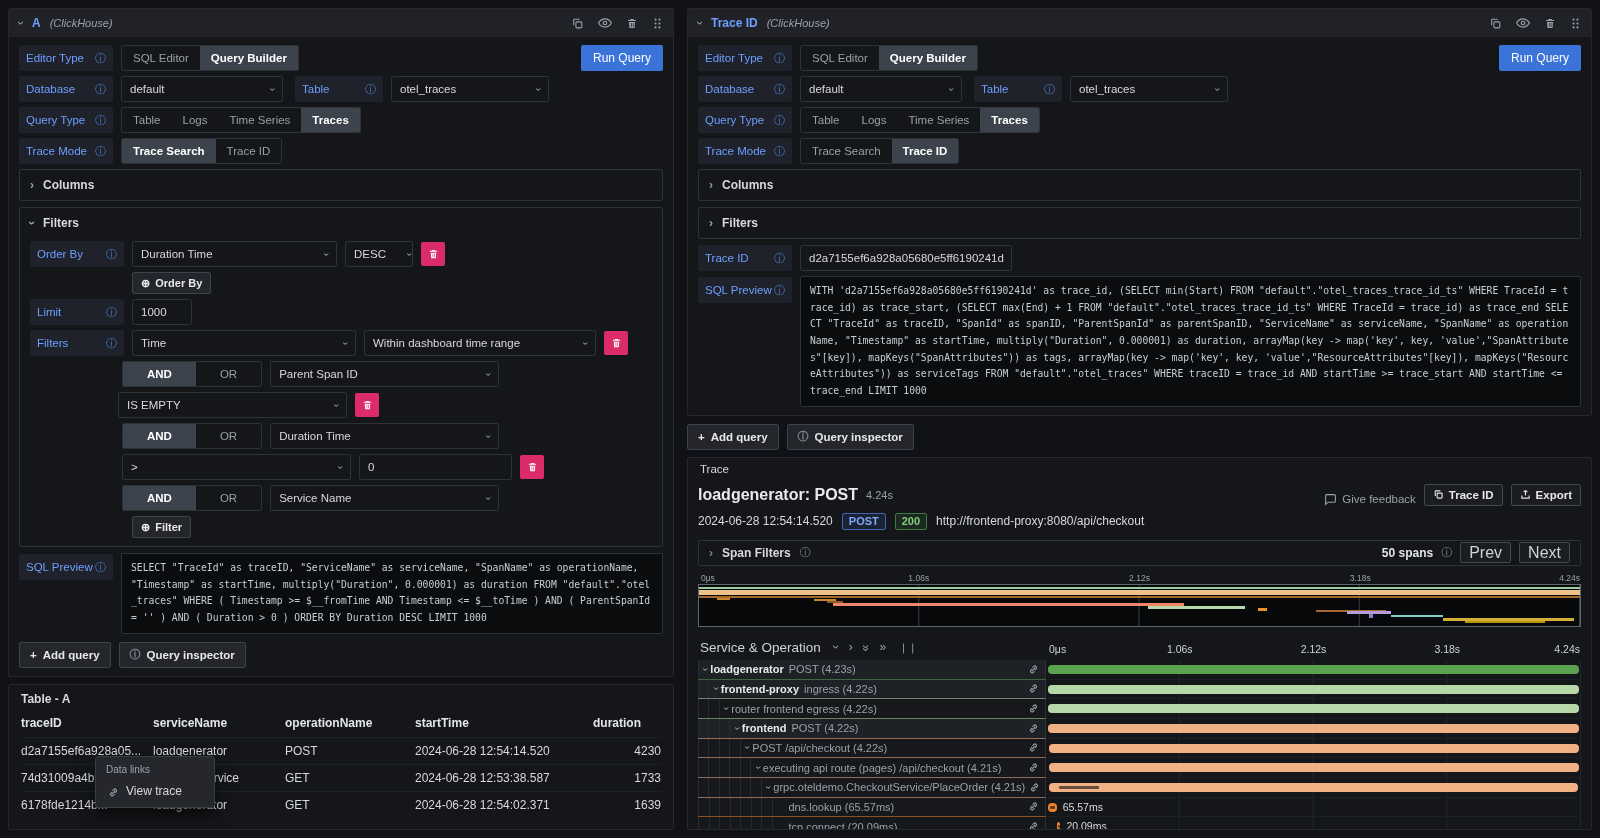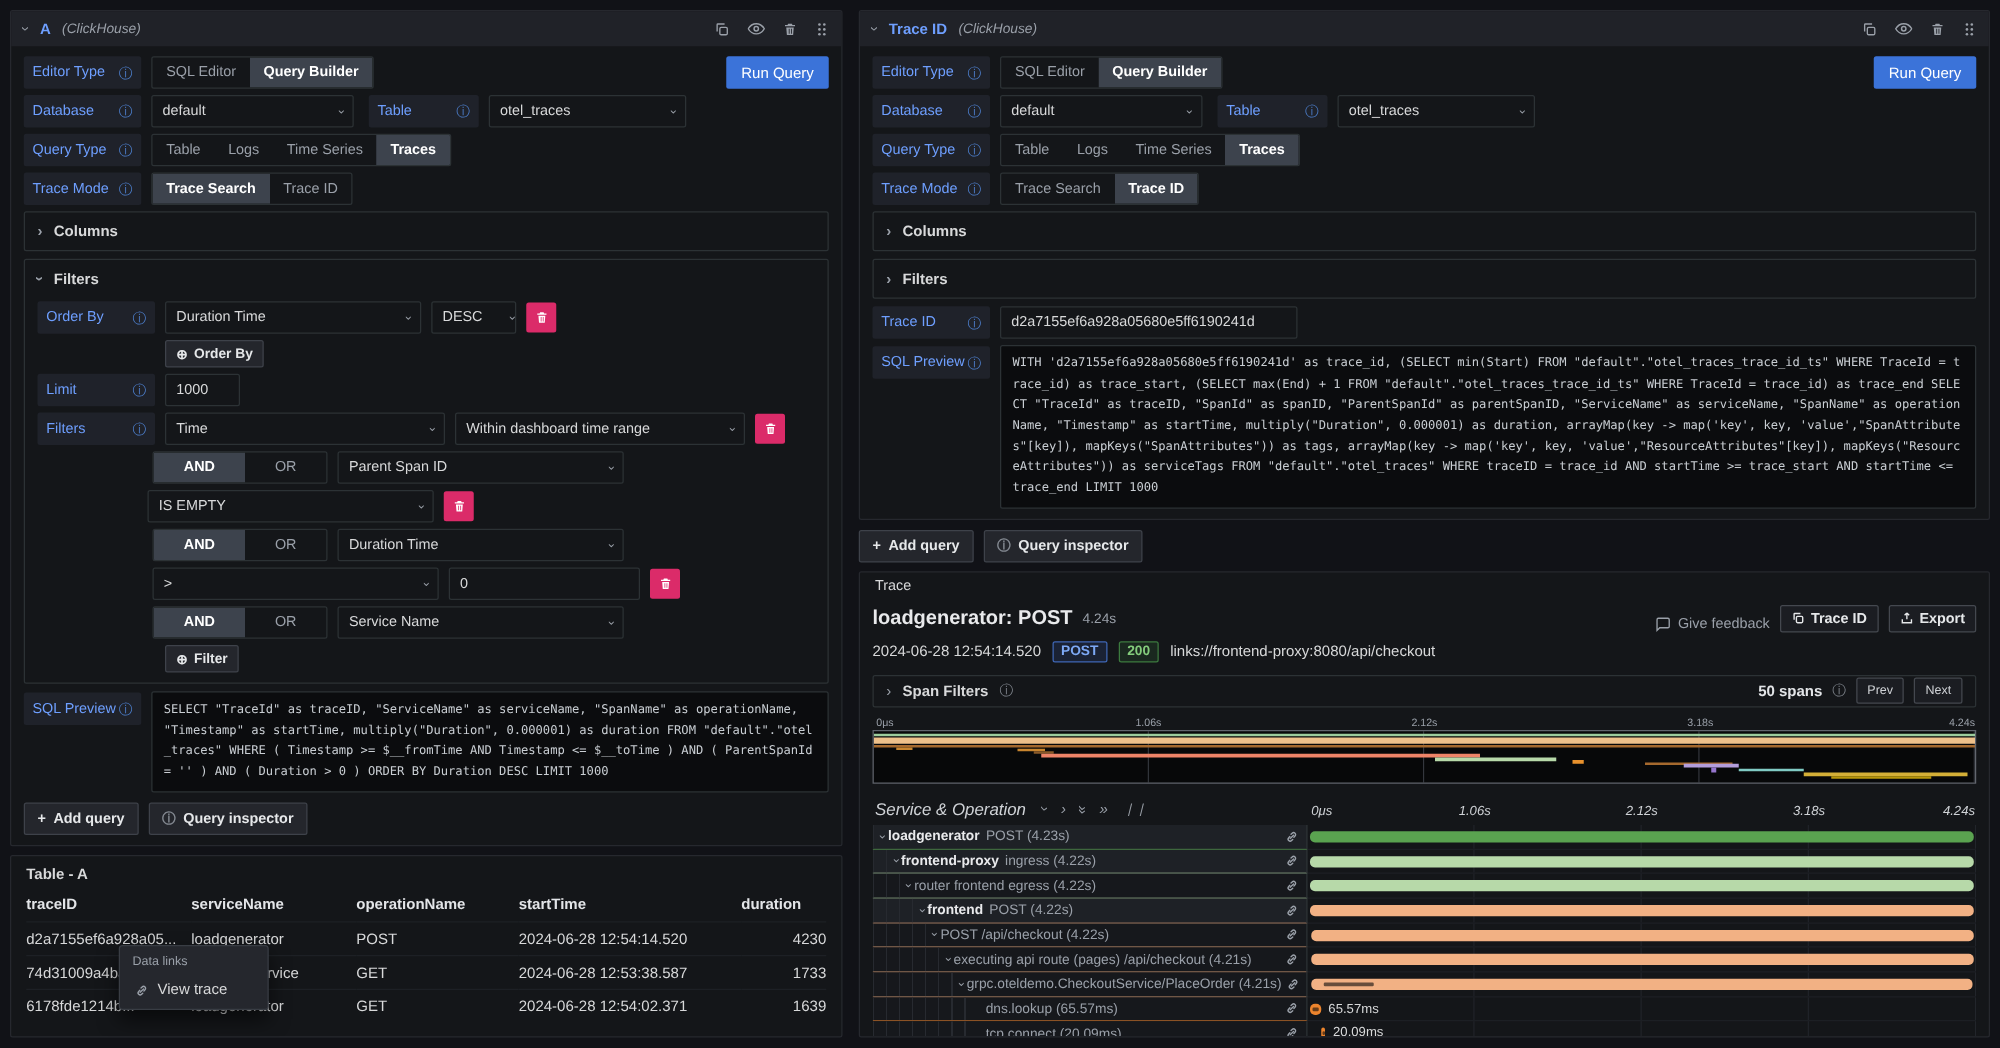--- a/index.html
+++ b/index.html
@@ -66,28 +66,28 @@
 .ghost-btn { color:#9aa0a9; font-size:11.5px; display:flex; gap:5px; align-items:center; cursor:pointer; }
 .sm-btn { border:1px solid #44484f; background:#1b1d22; border-radius:2px; height:22px; padding:0 8px; font-size:11.5px; font-weight:600; display:flex; align-items:center; gap:5px; color:#e6e8ea; cursor:pointer; }
 .trace-sub { display:flex; align-items:center; gap:9px; margin-top:7px; font-size:12px; }
 .badge { border-radius:2px; padding:1px 6px 2px; font-size:11px; font-weight:700; }
 .badge-blue { color:#7da9f5; border:1px solid #3f66b4; background:rgba(61,113,217,.14); }
 .badge-green { color:#84cc7c; border:1px solid #3c7a3f; background:rgba(76,175,80,.12); }
 .sf-row { display:flex; align-items:center; margin-top:10px; border:1px solid #2c3235; border-radius:2px; height:26px; padding:0 10px; gap:9px; }
 .sf-label { font-weight:600; font-size:12px; }
 .sf-right { margin-left:auto; display:flex; align-items:center; gap:8px; }
 .sf-count { font-weight:700; font-size:12px; color:#e3e5e8; }
-.nav-btn { border:1px solid #44484f; background:#1b1d22; border-radius:2px; height:21px; padding:0 8px; font-size:10px; color:#cfd2d6; display:flex; align-items:center; cursor:pointer; }
+.nav-btn { border:1px solid #44484f; background:#1b1d22; border-radius:2px; height:21px; padding:0 8px; font-size:16px; color:#cfd2d6; display:flex; align-items:center; cursor:pointer; }
 .minimap { margin-top:7px; }
 .mm-labels { position:relative; height:11px; font-size:8.5px; color:#9aa0a9; }
 .mm-box { position:relative; height:43px; background:#070809; border:1px solid #61656d; overflow:hidden;
   background-image:linear-gradient(90deg,#3a3e45 1px,transparent 1px); background-size:25% 100%; background-position:-1px 0; }
 .mm-bar { position:absolute; }
 .tview { margin-top:8px; flex:1; min-height:0; display:flex; flex-direction:column; overflow:hidden; }
-.tv-header { display:flex; height:25px; align-items:center;font-style:italic; }
+.tv-header { display:flex; height:25px; align-items:center; }
 .tv-hleft { width:348px; flex:none; display:flex; align-items:center; gap:11px; padding:0 2px; }
 .tv-htitle { font-size:13.5px; color:#cfd2d6; margin-right:2px; }
 .tv-hicons { display:flex; gap:11px; color:#9aa0a9; align-items:center; font-size:12px; }
 .grip { color:#9aa0a9; font-size:10px; letter-spacing:1px; margin-left:4px; }
 .tv-hright { flex:1; position:relative; height:100%; font-size:10.5px; color:#cfd2d6; }
 .tick { position:absolute; bottom:5px; }
 .tv-rows { flex:1; min-height:0; overflow:hidden; }
 .tv-row { display:flex; height:19.7px; }
 .tv-name { width:348px; flex:none; display:flex; align-items:center; border-right:1px solid #2c3235; border-bottom:1px solid rgba(255,255,255,.12); font-size:11px; overflow:hidden; white-space:nowrap; background:#16181c; cursor:pointer; }
 .tv-name.hl { background:#1e2126; }
@@ -492,21 +492,21 @@
           <div class="section-header">
               <span class="chev-r">›</span>
               <span>Filters</span>
             </div>
         </div>
         <div class="qrow">
           <span class="flabel">
               <span>Trace ID</span>
               <span class="info">ⓘ</span>
             </span>
-          <span class="tinput" style="width:238px">d2a7155ef6a928a05680e5ff6190241d</span>
+          <span class="tinput" style="width:212px">d2a7155ef6a928a05680e5ff6190241d</span>
         </div>
         <div class="qrow" style="align-items:flex-start;margin-bottom:2px">
           <span class="flabel" style="margin-top:1px">
               <span>SQL Preview</span>
               <span class="info">ⓘ</span>
             </span>
           <div class="sql-box">WITH 'd2a7155ef6a928a05680e5ff6190241d' as trace_id, (SELECT min(Start) FROM "default"."otel_traces_trace_id_ts" WHERE TraceId = trace_id) as trace_start, (SELECT max(End) + 1 FROM "default"."otel_traces_trace_id_ts" WHERE TraceId = trace_id) as trace_end SELECT "TraceId" as traceID, "SpanId" as spanID, "ParentSpanId" as parentSpanID, "ServiceName" as serviceName, "SpanName" as operationName, "Timestamp" as startTime, multiply("Duration", 0.000001) as duration, arrayMap(key -&gt; map('key', key, 'value',"SpanAttributes"[key]), mapKeys("SpanAttributes")) as tags, arrayMap(key -&gt; map('key', key, 'value',"ResourceAttributes"[key]), mapKeys("ResourceAttributes")) as serviceTags FROM "default"."otel_traces" WHERE traceID = trace_id AND startTime &gt;= trace_start AND startTime &lt;= trace_end LIMIT 1000</div>
         </div>
       </div>
     </div>
@@ -547,21 +547,21 @@
                 <path d="M4 14v6h16v-6"></path>
               </svg>
               <span>Export</span>
             </span>
         </span>
       </div>
       <div class="trace-sub">
         <span>2024-06-28 12:54:14.520</span>
         <span class="badge badge-blue">POST</span>
         <span class="badge badge-green">200</span>
-        <span>links://frontend-proxy:8080/api/checkout</span>
+        <span>http://frontend-proxy:8080/api/checkout</span>
       </div>
       <div class="sf-row">
         <span class="chev-r">›</span>
         <span class="sf-label">Span Filters</span>
         <span class="info gray">ⓘ</span>
         <span class="sf-right">
           <span class="sf-count">50 spans</span>
           <span class="info gray">ⓘ</span>
           <span class="nav-btn">Prev</span>
           <span class="nav-btn">Next</span>

